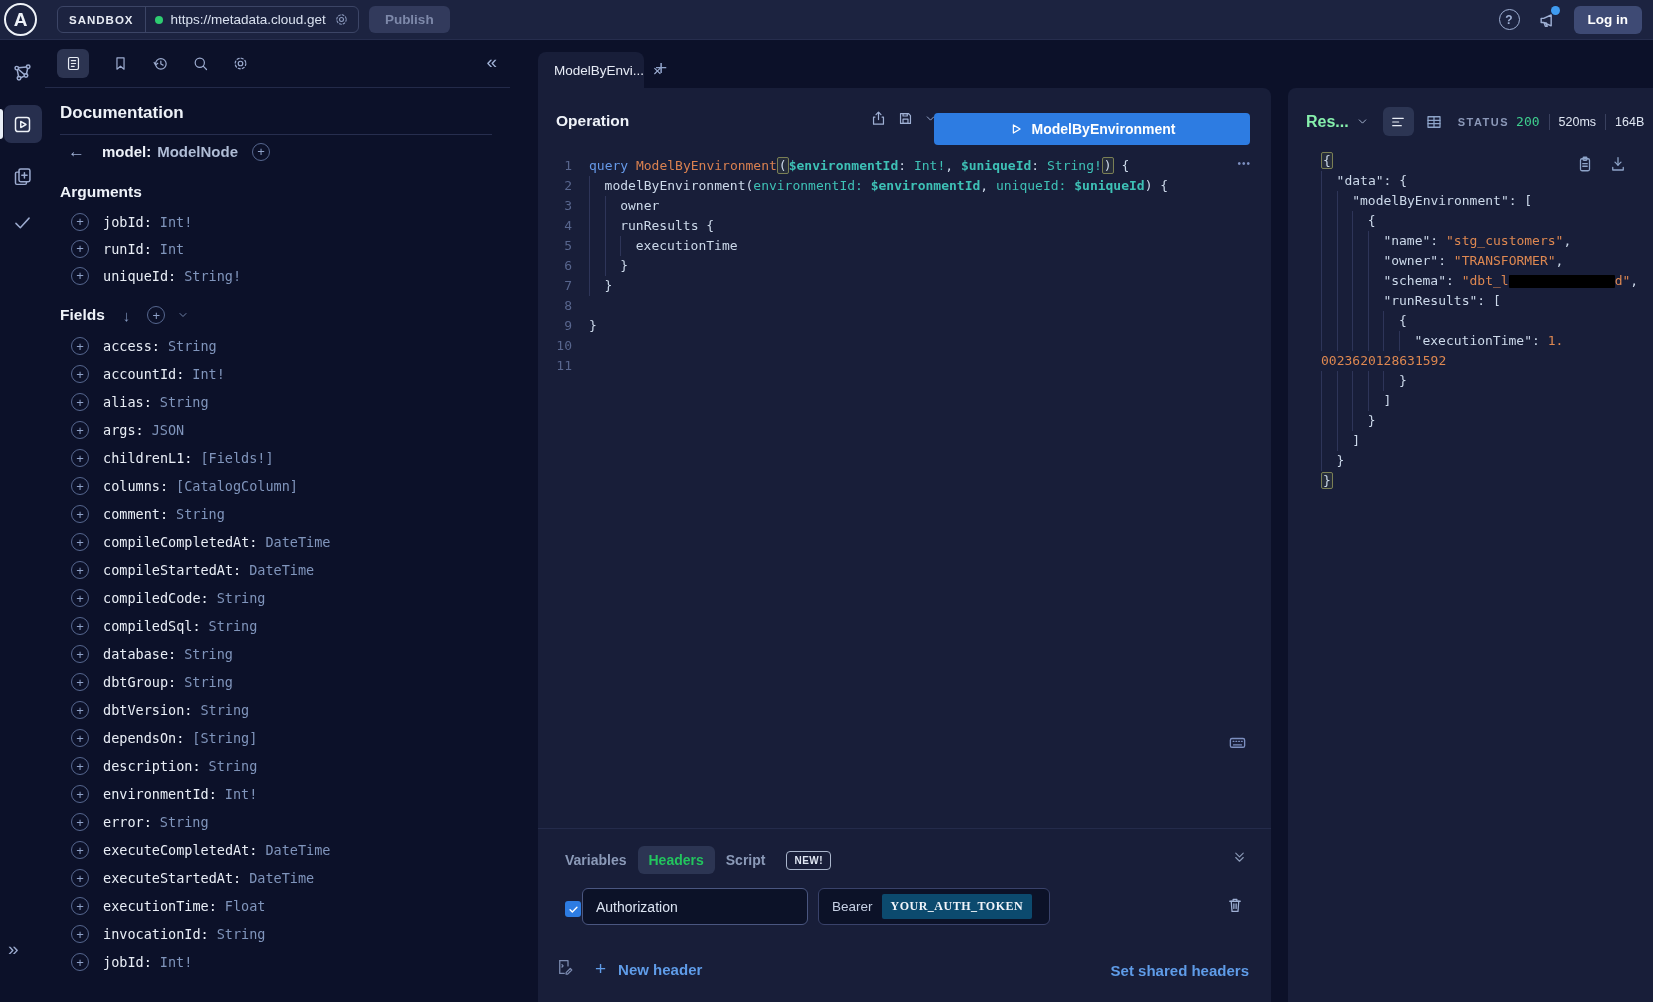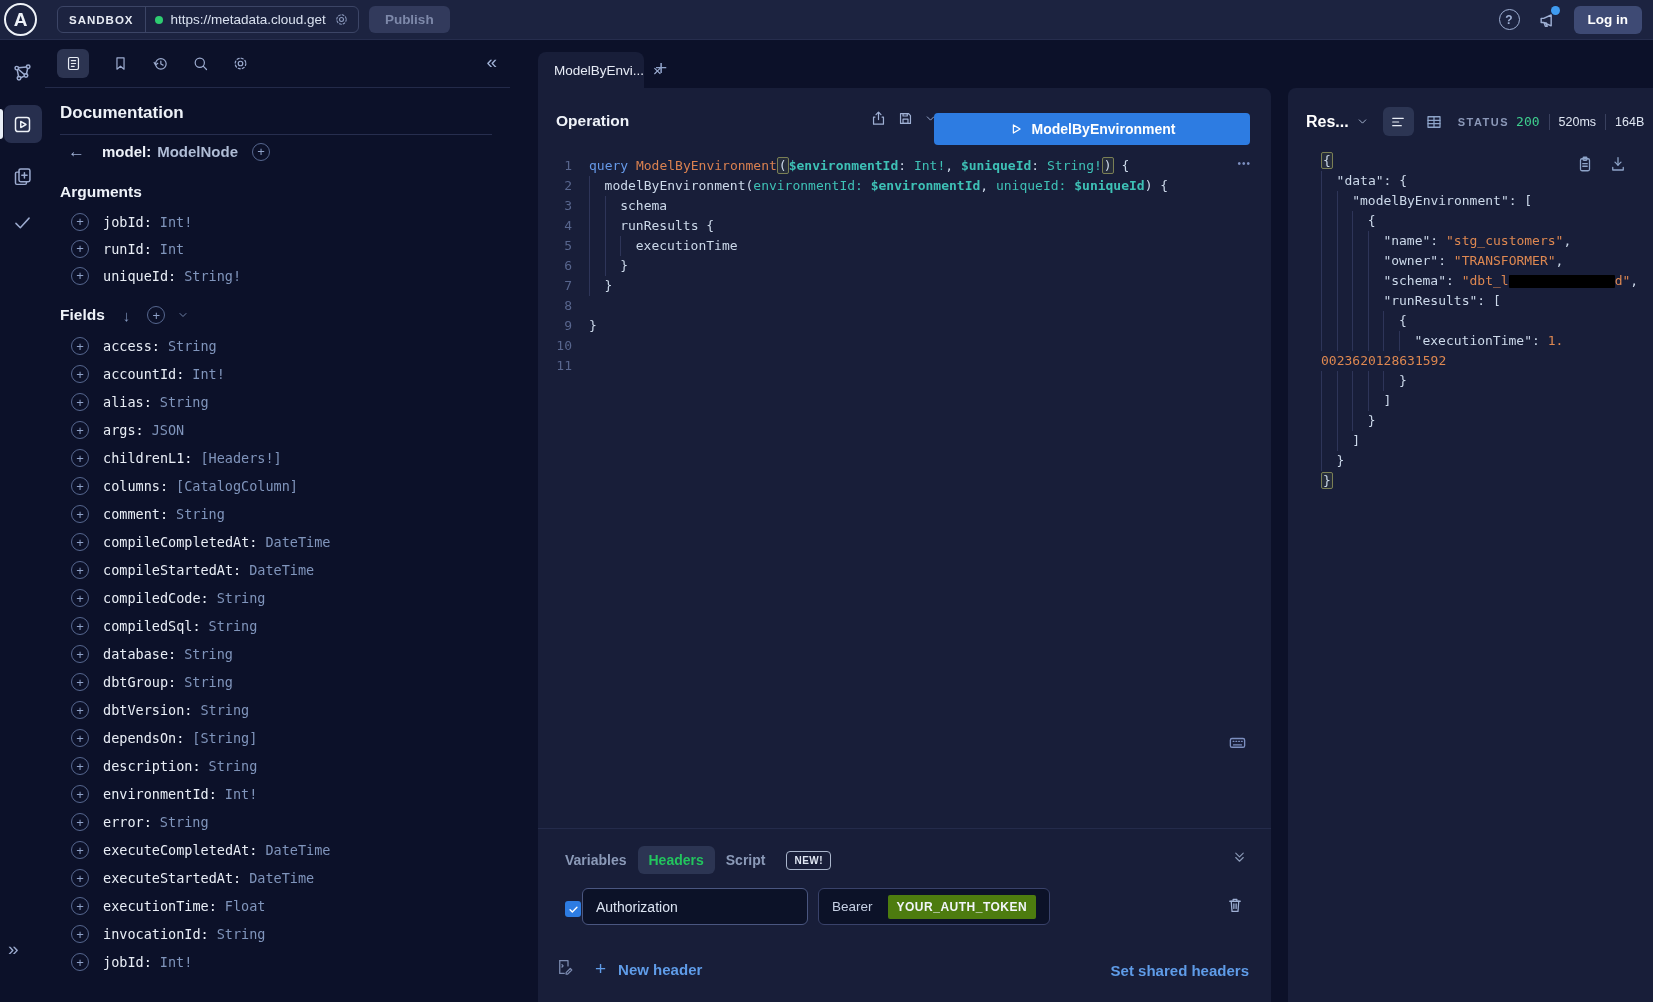--- a/index.html
+++ b/index.html
@@ -122,34 +122,34 @@
   .req-collapse { position:absolute; right:24px; top:762px; color:#8b9ab8; }
   .h-check { position:absolute; left:27px; top:813px; width:16px; height:16px; background:#2d7ce2;
              border-radius:3px; display:flex; align-items:center; justify-content:center; }
   .h-check .ic { width:11px; height:11px; stroke:#fff; stroke-width:3; }
   .h-key { position:absolute; left:44px; top:800px; width:226px; height:37px; background:#0c1228;
            border:1px solid #4a5680; border-radius:6px; color:#dce4f2; font-size:14px;
            font-family:inherit; padding:0 13px; outline:none; }
   .h-val { position:absolute; left:280px; top:800px; width:232px; height:37px; background:#0c1228;
            border:1px solid #39426a; border-radius:6px; display:flex; align-items:center; padding:0 6px 0 13px; }
   .bearer { font-size:13.5px; color:#c6d0e4; flex:none; }
-  .token-box { margin-left:15px; background:#4d7c0f; padding:5px 9px; border-radius:2px;
-               font-family:Liberation Sans, sans-serif; font-size:12px; font-weight:bold;
+  .token-box { margin-left:9px; background:#0c4a6e; padding:5px 9px; border-radius:2px;
+               font-family:Liberation Serif, serif; font-size:12px; font-weight:bold;
                letter-spacing:.5px; color:#f2f5fa; white-space:nowrap; overflow:hidden; }
   .h-trash { position:absolute; left:688px; top:808px; color:#9fb0d4; }
   .h-edit { position:absolute; left:18px; top:870px; color:#7c8bb0; }
   .new-header-btn { position:absolute; left:57px; top:870px; display:flex; align-items:center; gap:12px;
                     color:#5f9ce8; font-size:15px; font-weight:bold; }
   .new-header-btn .plus-glyph { font-size:19px; font-weight:normal; }
   .shared-headers { position:absolute; right:22px; top:874px; color:#5f9ce8; font-size:15px; font-weight:bold; }
 
   
   .response { position:absolute; left:1288px; top:88px; right:0; bottom:0; background:#181e39; border-radius:8px 0 0 0; }
   .resp-header { display:flex; align-items:center; padding:19px 10px 0 18px; }
-  .resp-title { font-size:16px; font-weight:bold; color:#ffffff; white-space:nowrap; }
+  .resp-title { font-size:16px; font-weight:bold; color:#86efac; white-space:nowrap; }
   .resp-chev { margin-left:7px; color:#aebcd8; }
   .view-pill { margin-left:14px; width:31px; height:29px; background:#2c3553; border-radius:6px;
                display:flex; align-items:center; justify-content:center; color:#e8edf5; flex:none; }
   .view-table { margin-left:11px; color:#8ea4c9; flex:none; }
   .status-label { margin-left:15px; font-size:11px; font-weight:bold; letter-spacing:1.5px; color:#8b98b8; }
   .status-code { margin-left:7px; font-size:13px; color:#3ecf8e; font-family:"DejaVu Sans Mono",monospace; }
   .resp-sep { margin-left:9px; width:1px; height:16px; background:#39405e; flex:none; }
   .resp-metric { margin-left:9px; font-size:12.5px; color:#dfe6f2; white-space:nowrap; }
   .resp-body { position:relative; margin-top:15px; padding-left:33px;
                font-family:"DejaVu Sans Mono", monospace; font-size:13px; }
@@ -324,21 +324,21 @@
           <span class="f-type">String</span>
         </div>
         <div class="doc-row">
           <span class="plus-circle">+</span>
           <span class="f-name">args:</span>
           <span class="f-type">JSON</span>
         </div>
         <div class="doc-row">
           <span class="plus-circle">+</span>
           <span class="f-name">childrenL1:</span>
-          <span class="f-type">[Headers!]</span>
+          <span class="f-type">[Fields!]</span>
         </div>
         <div class="doc-row">
           <span class="plus-circle">+</span>
           <span class="f-name">columns:</span>
           <span class="f-type">[CatalogColumn]</span>
         </div>
         <div class="doc-row">
           <span class="plus-circle">+</span>
           <span class="f-name">comment:</span>
           <span class="f-type">String</span>
@@ -473,21 +473,21 @@
           <div class="ln">6</div>
           <div class="ln">7</div>
           <div class="ln">8</div>
           <div class="ln">9</div>
           <div class="ln">10</div>
           <div class="ln">11</div>
         </div>
       <div class="codecol" id="editor-code">
           <div class="cl"><span class="t-kw">query </span><span class="t-op">ModelByEnvironment</span><span class="t-hb">(</span><span class="t-vr">$environmentId</span><span class="t-pn">: </span><span class="t-ty">Int!</span><span class="t-pn">, </span><span class="t-vr">$uniqueId</span><span class="t-pn">: </span><span class="t-ty">String!</span><span class="t-hb">)</span><span class="t-pn"> {</span></div>
           <div class="cl"><span class="ind" style="width: 15.6px;"></span><span class="t-fd">modelByEnvironment</span><span class="t-pn">(</span><span class="t-at">environmentId: </span><span class="t-vr">$environmentId</span><span class="t-pn">, </span><span class="t-at">uniqueId: </span><span class="t-vr">$uniqueId</span><span class="t-pn">) {</span></div>
-          <div class="cl"><span class="ind" style="width: 31.2px;"></span><span class="t-fd">schema</span></div>
+          <div class="cl"><span class="ind" style="width: 31.2px;"></span><span class="t-fd">owner</span></div>
           <div class="cl"><span class="ind" style="width: 31.2px;"></span><span class="t-fd">runResults</span><span class="t-pn"> {</span></div>
           <div class="cl"><span class="ind" style="width: 46.8px;"></span><span class="t-fd">executionTime</span></div>
           <div class="cl"><span class="ind" style="width: 31.2px;"></span><span class="t-pn">}</span></div>
           <div class="cl"><span class="ind" style="width: 15.6px;"></span><span class="t-pn">}</span></div>
           <div class="cl"></div>
           <div class="cl"><span class="t-pn">}</span></div>
         </div>
     </div>
     <span class="kbd-icon">
       <svg class="ic" style="width:19px;height:19px" viewBox="0 0 24 24">

